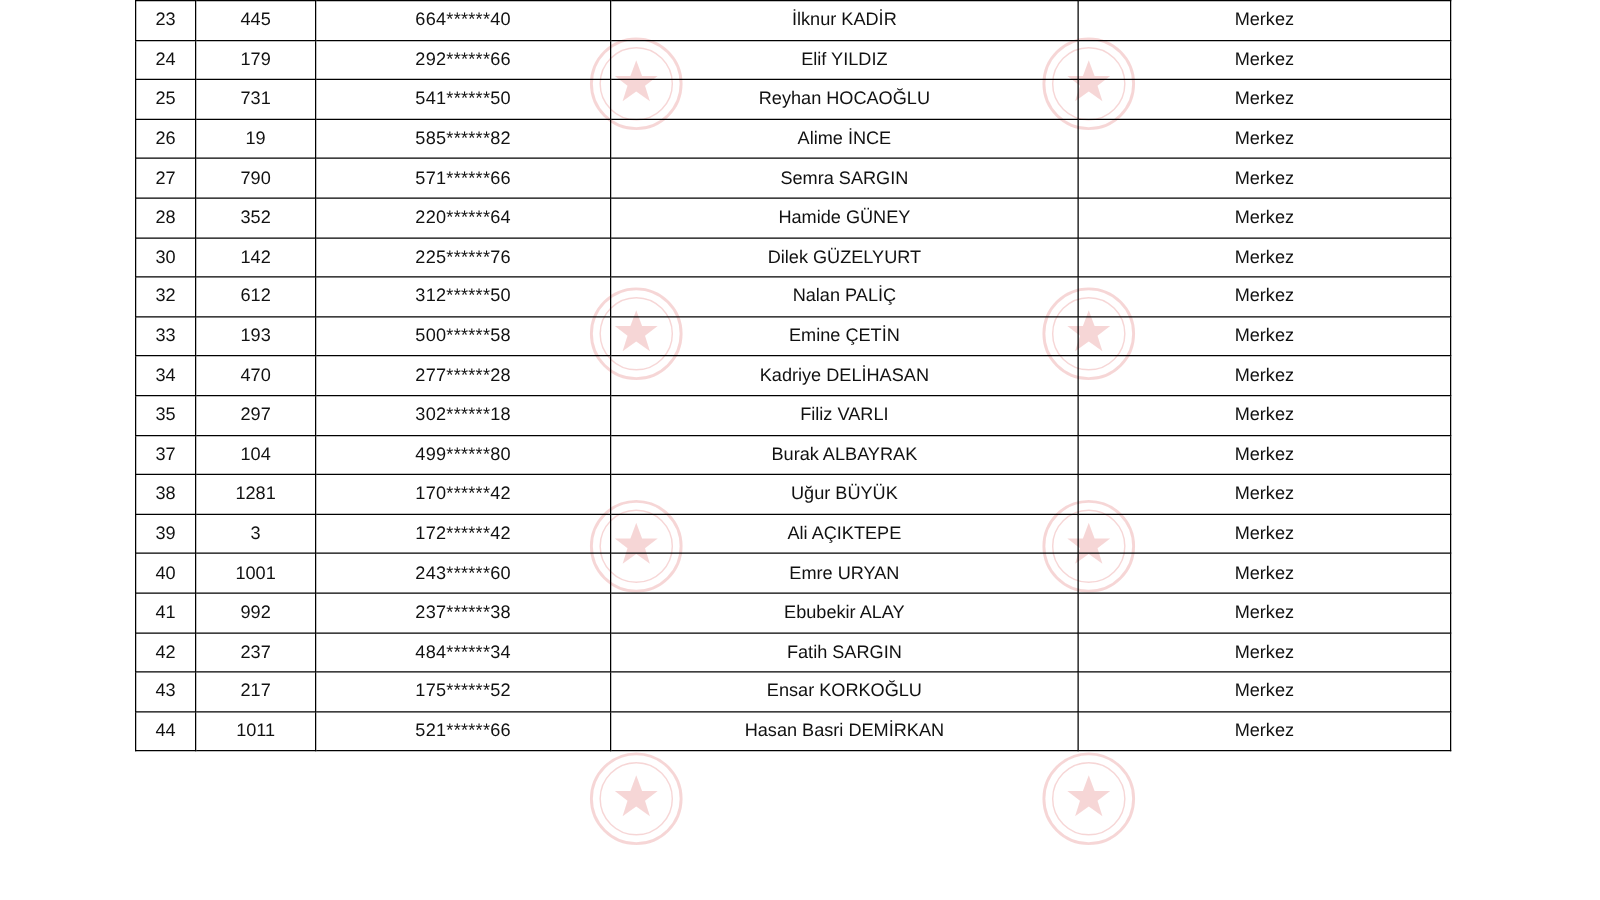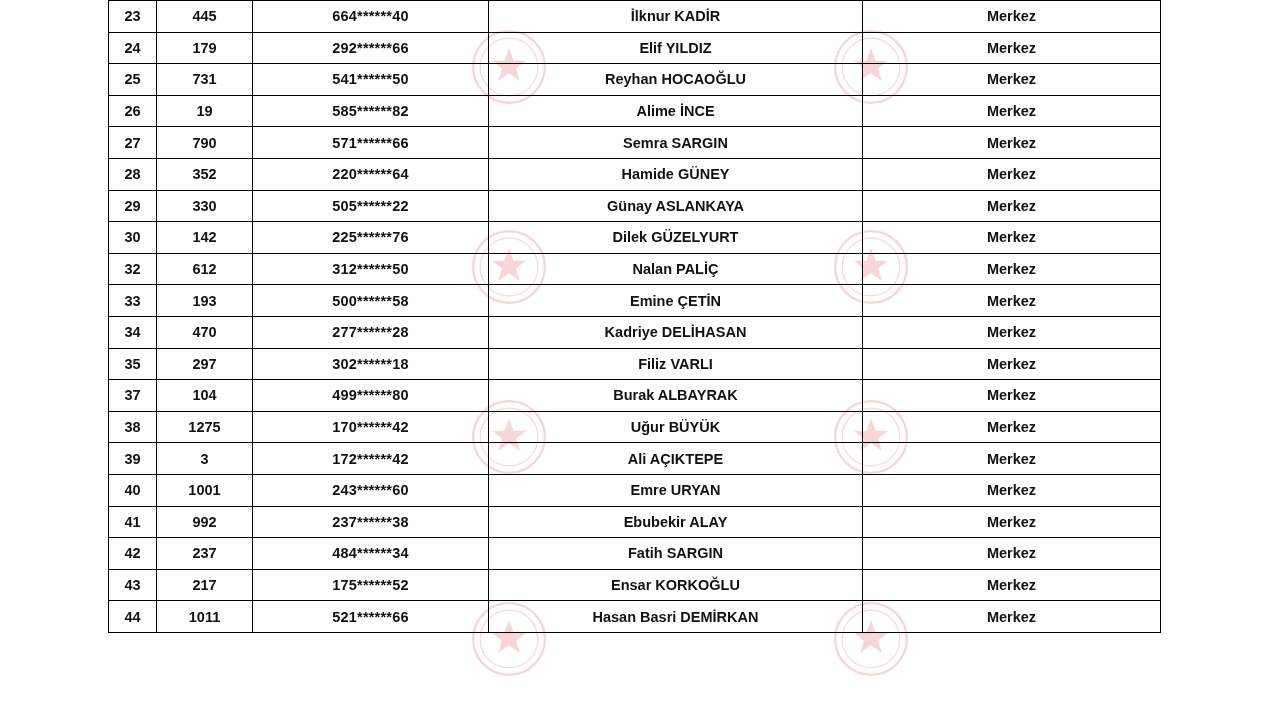--- a/index.html
+++ b/index.html
@@ -9,21 +9,20 @@
     height: 720px;
     background: #ffffff;
     font-family: "Liberation Sans", sans-serif;
   }
   .page {
     position: relative;
     width: 1280px;
     height: 720px;
     background: #ffffff;
     overflow: hidden;
-    font-weight: bold;
   }
   .watermark-layer {
     position: absolute;
     inset: 0;
     pointer-events: none;
     z-index: 0;
   }
   .wm {
     position: absolute;
     width: 78px;
@@ -182,27 +181,20 @@
             <td class="cell-place">Merkez</td>
           </tr>
           <tr>
             <td class="cell-no">28</td>
             <td class="cell-num">352</td>
             <td class="cell-id">220******64</td>
             <td class="cell-name">Hamide GÜNEY</td>
             <td class="cell-place">Merkez</td>
           </tr>
           <tr>
-            <td class="cell-no">29</td>
-            <td class="cell-num">330</td>
-            <td class="cell-id">505******22</td>
-            <td class="cell-name">Günay ASLANKAYA</td>
-            <td class="cell-place">Merkez</td>
-          </tr>
-          <tr>
             <td class="cell-no">30</td>
             <td class="cell-num">142</td>
             <td class="cell-id">225******76</td>
             <td class="cell-name">Dilek GÜZELYURT</td>
             <td class="cell-place">Merkez</td>
           </tr>
           <tr>
             <td class="cell-no">32</td>
             <td class="cell-num">612</td>
             <td class="cell-id">312******50</td>
@@ -232,21 +224,21 @@
           </tr>
           <tr>
             <td class="cell-no">37</td>
             <td class="cell-num">104</td>
             <td class="cell-id">499******80</td>
             <td class="cell-name">Burak ALBAYRAK</td>
             <td class="cell-place">Merkez</td>
           </tr>
           <tr>
             <td class="cell-no">38</td>
-            <td class="cell-num">1275</td>
+            <td class="cell-num">1281</td>
             <td class="cell-id">170******42</td>
             <td class="cell-name">Uğur BÜYÜK</td>
             <td class="cell-place">Merkez</td>
           </tr>
           <tr>
             <td class="cell-no">39</td>
             <td class="cell-num">3</td>
             <td class="cell-id">172******42</td>
             <td class="cell-name">Ali AÇIKTEPE</td>
             <td class="cell-place">Merkez</td>

